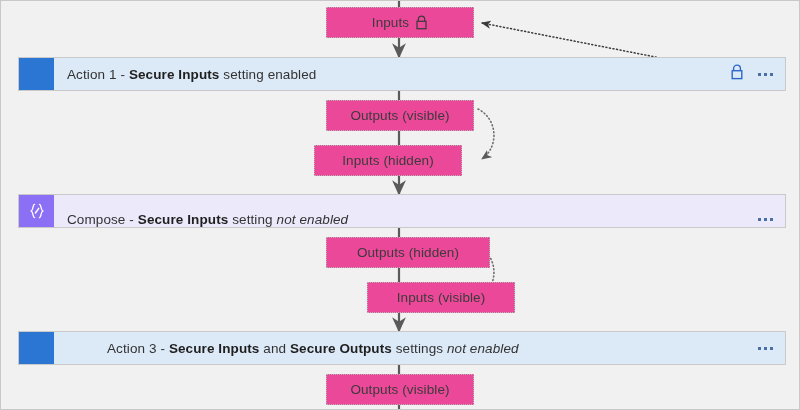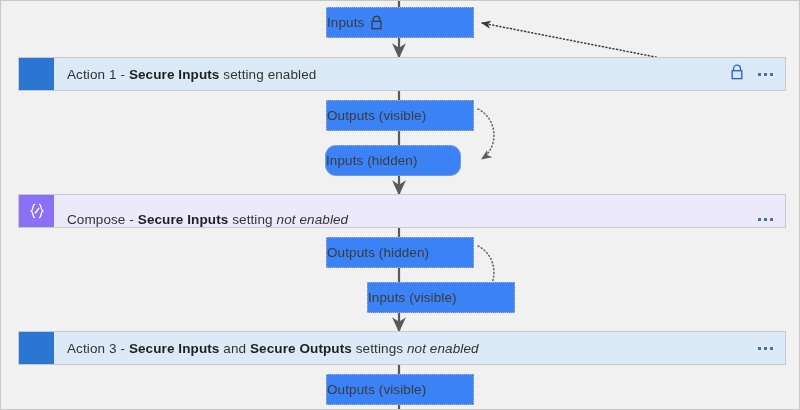--- a/index.html
+++ b/index.html
@@ -14,24 +14,24 @@
     overflow:hidden;
   }
 
   
   #wires{position:absolute;left:0;top:0;width:800px;height:410px;pointer-events:none;}
 
   
   .card{
     position:absolute;
     height:31px;
-    background:#3b82f6;
+    background:#ec4899;
     border:1px dotted #b4b4b4;
     box-sizing:border-box;
-    display:flex;align-items:center;
+    display:flex;align-items:center;justify-content:center;
     font-size:13.5px;
     color:#3b3b3b;
     letter-spacing:.1px;
     white-space:nowrap;
   }
   .card .lk{display:inline-flex;margin-left:6px;}
 
   
   .row{
     position:absolute;
@@ -140,21 +140,21 @@
           <i></i>
           <i></i>
       </span>
     </div>
   </div>
 
   <div class="card" style="left:325px;top:99px;width:148px;">
     <span>Outputs (visible)</span>
   </div>
 
-  <div class="card" style="left:324px;top:144px;width:136px;border-radius:11px;">
+  <div class="card" style="left:313px;top:144px;width:148px;">
     <span>Inputs (hidden)</span>
   </div>
 
   <div class="row purple" style="top:193px;">
     <div class="swatch purple">
       <svg width="22" height="18" viewBox="0 0 22 18" aria-hidden="true">
         <path d="M8.6 2.3 C6.6 2.3 7.4 8 5.2 9 C7.4 10 6.6 15.7 8.6 15.7" fill="none" stroke="#ffffff" stroke-width="1.3" stroke-linecap="round"></path>
         <path d="M13.4 2.3 C15.4 2.3 14.6 8 16.8 9 C14.6 10 15.4 15.7 13.4 15.7" fill="none" stroke="#ffffff" stroke-width="1.3" stroke-linecap="round"></path>
         <path d="M9.4 11 L12.6 6.6" stroke="#ffffff" stroke-width="1.5" stroke-linecap="round"></path>
         <path d="M12.1 6.1 L13.3 7.1 L12.9 5.4 Z" fill="#ffffff"></path>
@@ -165,29 +165,29 @@
     </div>
     <div class="row-right">
       <span class="ellipsis">
         <i></i>
           <i></i>
           <i></i>
       </span>
     </div>
   </div>
 
-  <div class="card" style="left:325px;top:236px;width:148px;">
+  <div class="card" style="left:325px;top:236px;width:164px;">
     <span>Outputs (hidden)</span>
   </div>
 
   <div class="card" style="left:325px;top:281px;width:148px;margin-left:41px;">
     <span>Inputs (visible)</span>
   </div>
 
-  <div class="row blue" style="top:330px;">
+  <div class="row blue" style="top:330px;gap:40px;">
     <div class="swatch blue"></div>
     <div class="row-label">
       <span>Action 3 - </span><b>Secure Inputs</b><span> and </span><b>Secure Outputs</b><span> settings </span><i>not enabled</i>
     </div>
     <div class="row-right">
       <span class="ellipsis">
         <i></i>
           <i></i>
           <i></i>
       </span>

